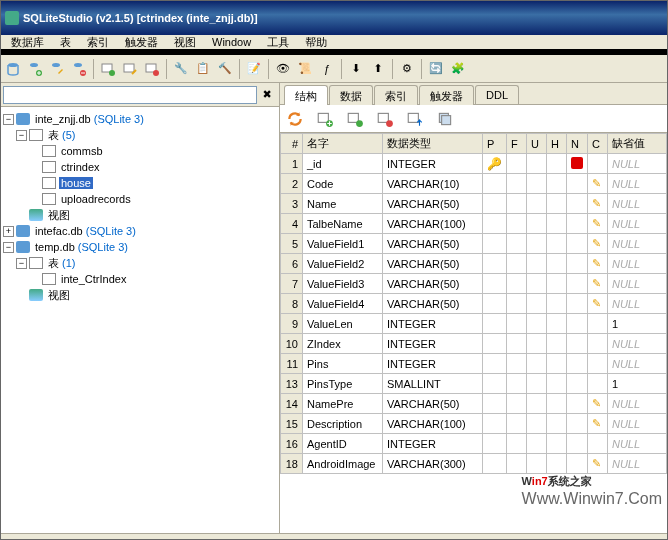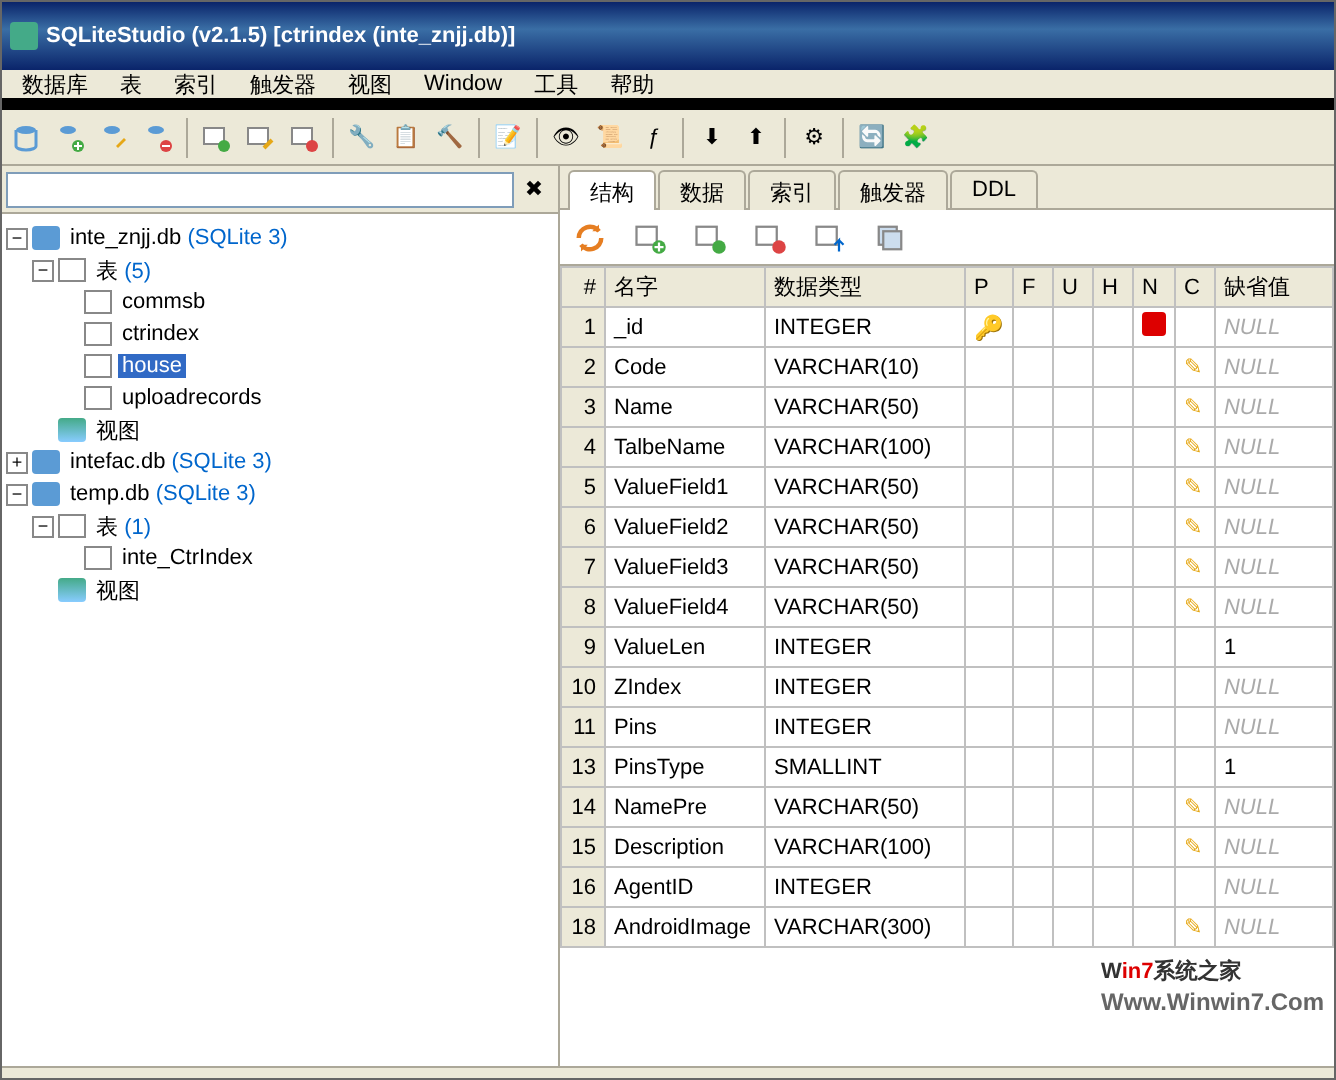--- a/index.html
+++ b/index.html
@@ -37,21 +37,21 @@
 .grid th,.grid td{border:1px solid #c0c0c0;padding:2px 4px;text-align:left;height:20px;background:#fff}
 .grid th{background:#ece9d8;font-weight:normal;position:sticky;top:0}
 .grid .rownum{background:#ece9d8;text-align:right;width:22px}
 .grid .null{color:#aaa;font-style:italic}
 .key-icon{color:#e6a817;font-size:12px}
 .stop-icon{width:12px;height:12px;background:#d00;border-radius:2px;display:inline-block}
 .pencil-icon{color:#e6a817}
 .statusbar{height:20px;background:#ece9d8;border-top:1px solid #aca899;display:flex;align-items:center;padding:0 4px}
 .watermark{position:absolute;right:6px;bottom:32px;font-weight:bold;font-size:18px;color:#333;text-shadow:1px 1px 0 #fff;pointer-events:none}
 .watermark .red{color:#d00}
-.watermark small{display:block;font-size:12px;font-weight:bold;color:#666}
+.watermark small{display:block;font-size:16px;font-weight:normal;color:#666}
 .icon-svg{width:16px;height:16px}
 </style>
 </head>
 <body>
 
 <div class="titlebar">
   <span class="titlebar-icon"></span>
   <span>SQLiteStudio (v2.1.5) [ctrindex (inte_znjj.db)]</span>
 </div>
 

